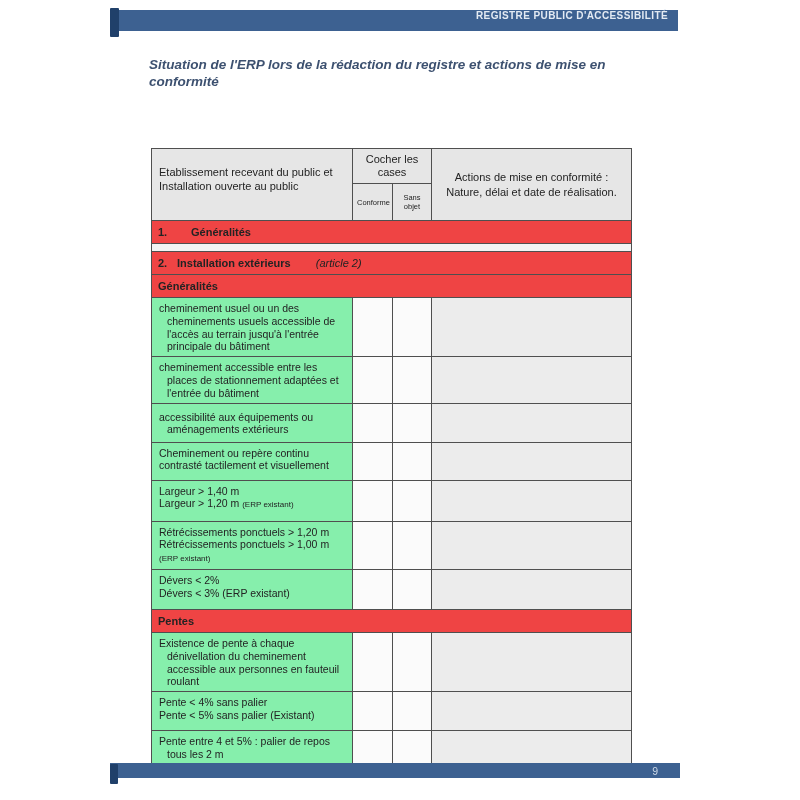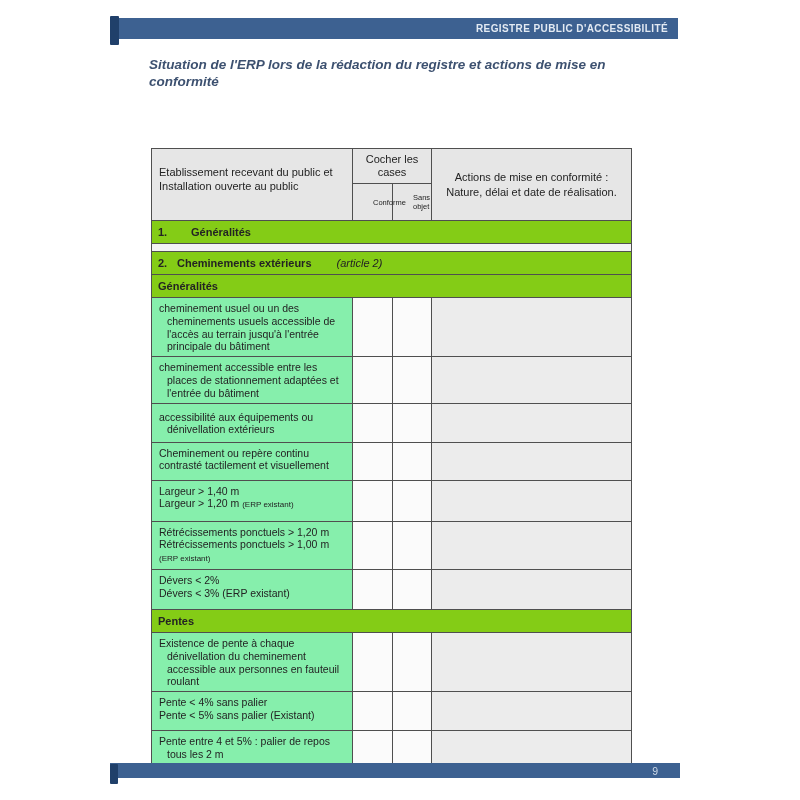--- a/index.html
+++ b/index.html
@@ -5,22 +5,22 @@
   html,body{margin:0;padding:0;}
   body{
     width:800px;height:800px;background:#ffffff;
     font-family:"Liberation Sans","DejaVu Sans",sans-serif;
     position:relative;overflow:hidden;
   }
   .sheet{position:absolute;inset:0;background:#ffffff;}
 
   
   .top-banner{
-    position:absolute;left:113px;top:18px;width:565px;height:21px;
-    background:#3d6191;display:flex;align-items:center;justify-content:flex-end;
+    position:absolute;left:113px;top:10px;width:565px;height:21px;
+    background:#3d6191;display:flex;justify-content:flex-end;
   }
   .banner-tab{
     position:absolute;left:-3px;top:-2px;width:9px;height:29px;
     background:#20406a;border-radius:1px;
   }
   .banner-text{
     color:#e3eaf3;font-size:10px;font-weight:bold;letter-spacing:.4px;
     padding-right:10px;
   }
 
@@ -48,29 +48,29 @@
   th.h-estab{
     text-align:left;vertical-align:middle;
     font-size:11px;font-weight:bold;padding:4px 10px 16px 7px;line-height:14px;
   }
   th.h-check{
     text-align:center;vertical-align:middle;height:30px;
     font-size:11px;font-weight:bold;line-height:13px;padding:2px 8px;
   }
   th.h-sub{
     text-align:center;vertical-align:middle;height:32px;
-    font-size:7.5px;font-weight:normal;color:#333;padding:2px 20px;line-height:9px;
+    font-size:7.5px;font-weight:normal;color:#333;padding:2px 4px;line-height:9px;
   }
   th.h-actions{
     text-align:center;vertical-align:middle;
     font-size:11px;font-weight:bold;padding:20px 10px;line-height:15px;
   }
 
   tr.sec td{
-    background:#84cc16;font-size:11px;font-weight:bold;
+    background:#ef4444;font-size:11px;font-weight:bold;
     padding:5px 6px 4px 6px;line-height:13px;
   }
   tr.sec .num1{display:inline-block;width:33px;}
   tr.sec .num2{display:inline-block;width:19px;}
   tr.sec i{font-weight:normal;font-style:italic;font-size:11px;margin-left:22px;}
   tr.spacer td{height:7px;background:#f3f3f3;padding:0;}
 
   td.lbl{
     background:#86efac;vertical-align:top;
     font-size:10.5px;line-height:12.8px;padding:4px 8px 3px 7px;
@@ -131,21 +131,21 @@
     <tbody>
       <tr class="sec secrow">
         <td colspan="4"><span class="num1">1.</span><span>Généralités</span></td>
       </tr>
 
       <tr class="spacer">
           <td colspan="4"></td>
         </tr>
 
       <tr class="sec secrow">
-        <td colspan="4"><span class="num2">2.</span><span>Cheminements extérieurs</span> <i>(article 2)</i></td>
+        <td colspan="4"><span class="num2">2.</span><span>Installation extérieurs</span> <i>(article 2)</i></td>
       </tr>
 
       <tr class="sec secrow">
         <td colspan="4">Généralités</td>
       </tr>
 
       <tr class="r1">
         <td class="lbl">
             <div class="hang">cheminement usuel ou un des cheminements usuels accessible de l'accès au terrain jusqu'à l'entrée principale du bâtiment</div>
           </td>
@@ -158,21 +158,21 @@
         <td class="lbl">
             <div class="hang">cheminement accessible entre les places de stationnement adaptées et l'entrée du bâtiment</div>
           </td>
         <td class="chk"></td>
         <td class="chk"></td>
         <td class="act"></td>
       </tr>
 
       <tr class="r3">
         <td class="lbl">
-            <div class="hang" style="padding-top:3px;">accessibilité aux équipements ou dénivellation extérieurs</div>
+            <div class="hang" style="padding-top:3px;">accessibilité aux équipements ou aménagements extérieurs</div>
           </td>
         <td class="chk"></td>
         <td class="chk"></td>
         <td class="act"></td>
       </tr>
 
       <tr class="r4">
         <td class="lbl">
             <div>Cheminement ou repère continu contrasté tactilement et visuellement</div>
           </td>

